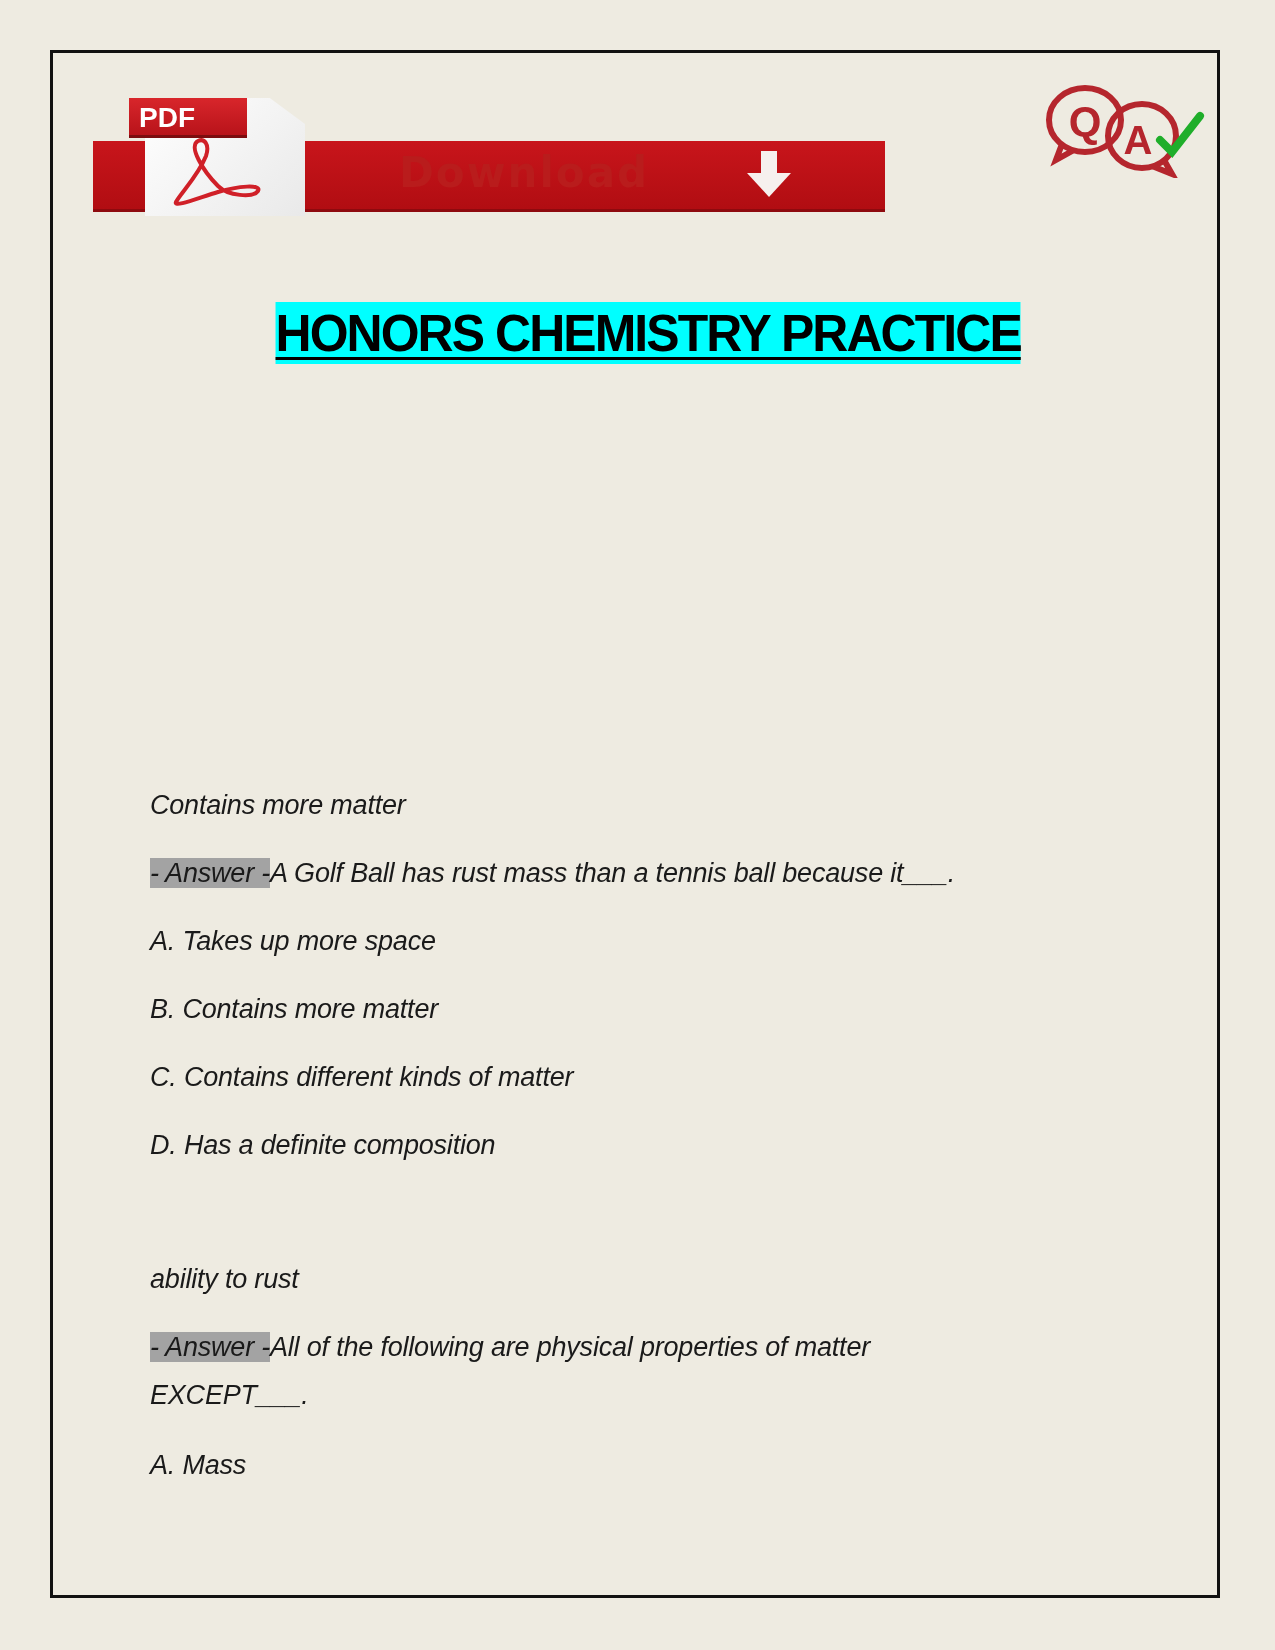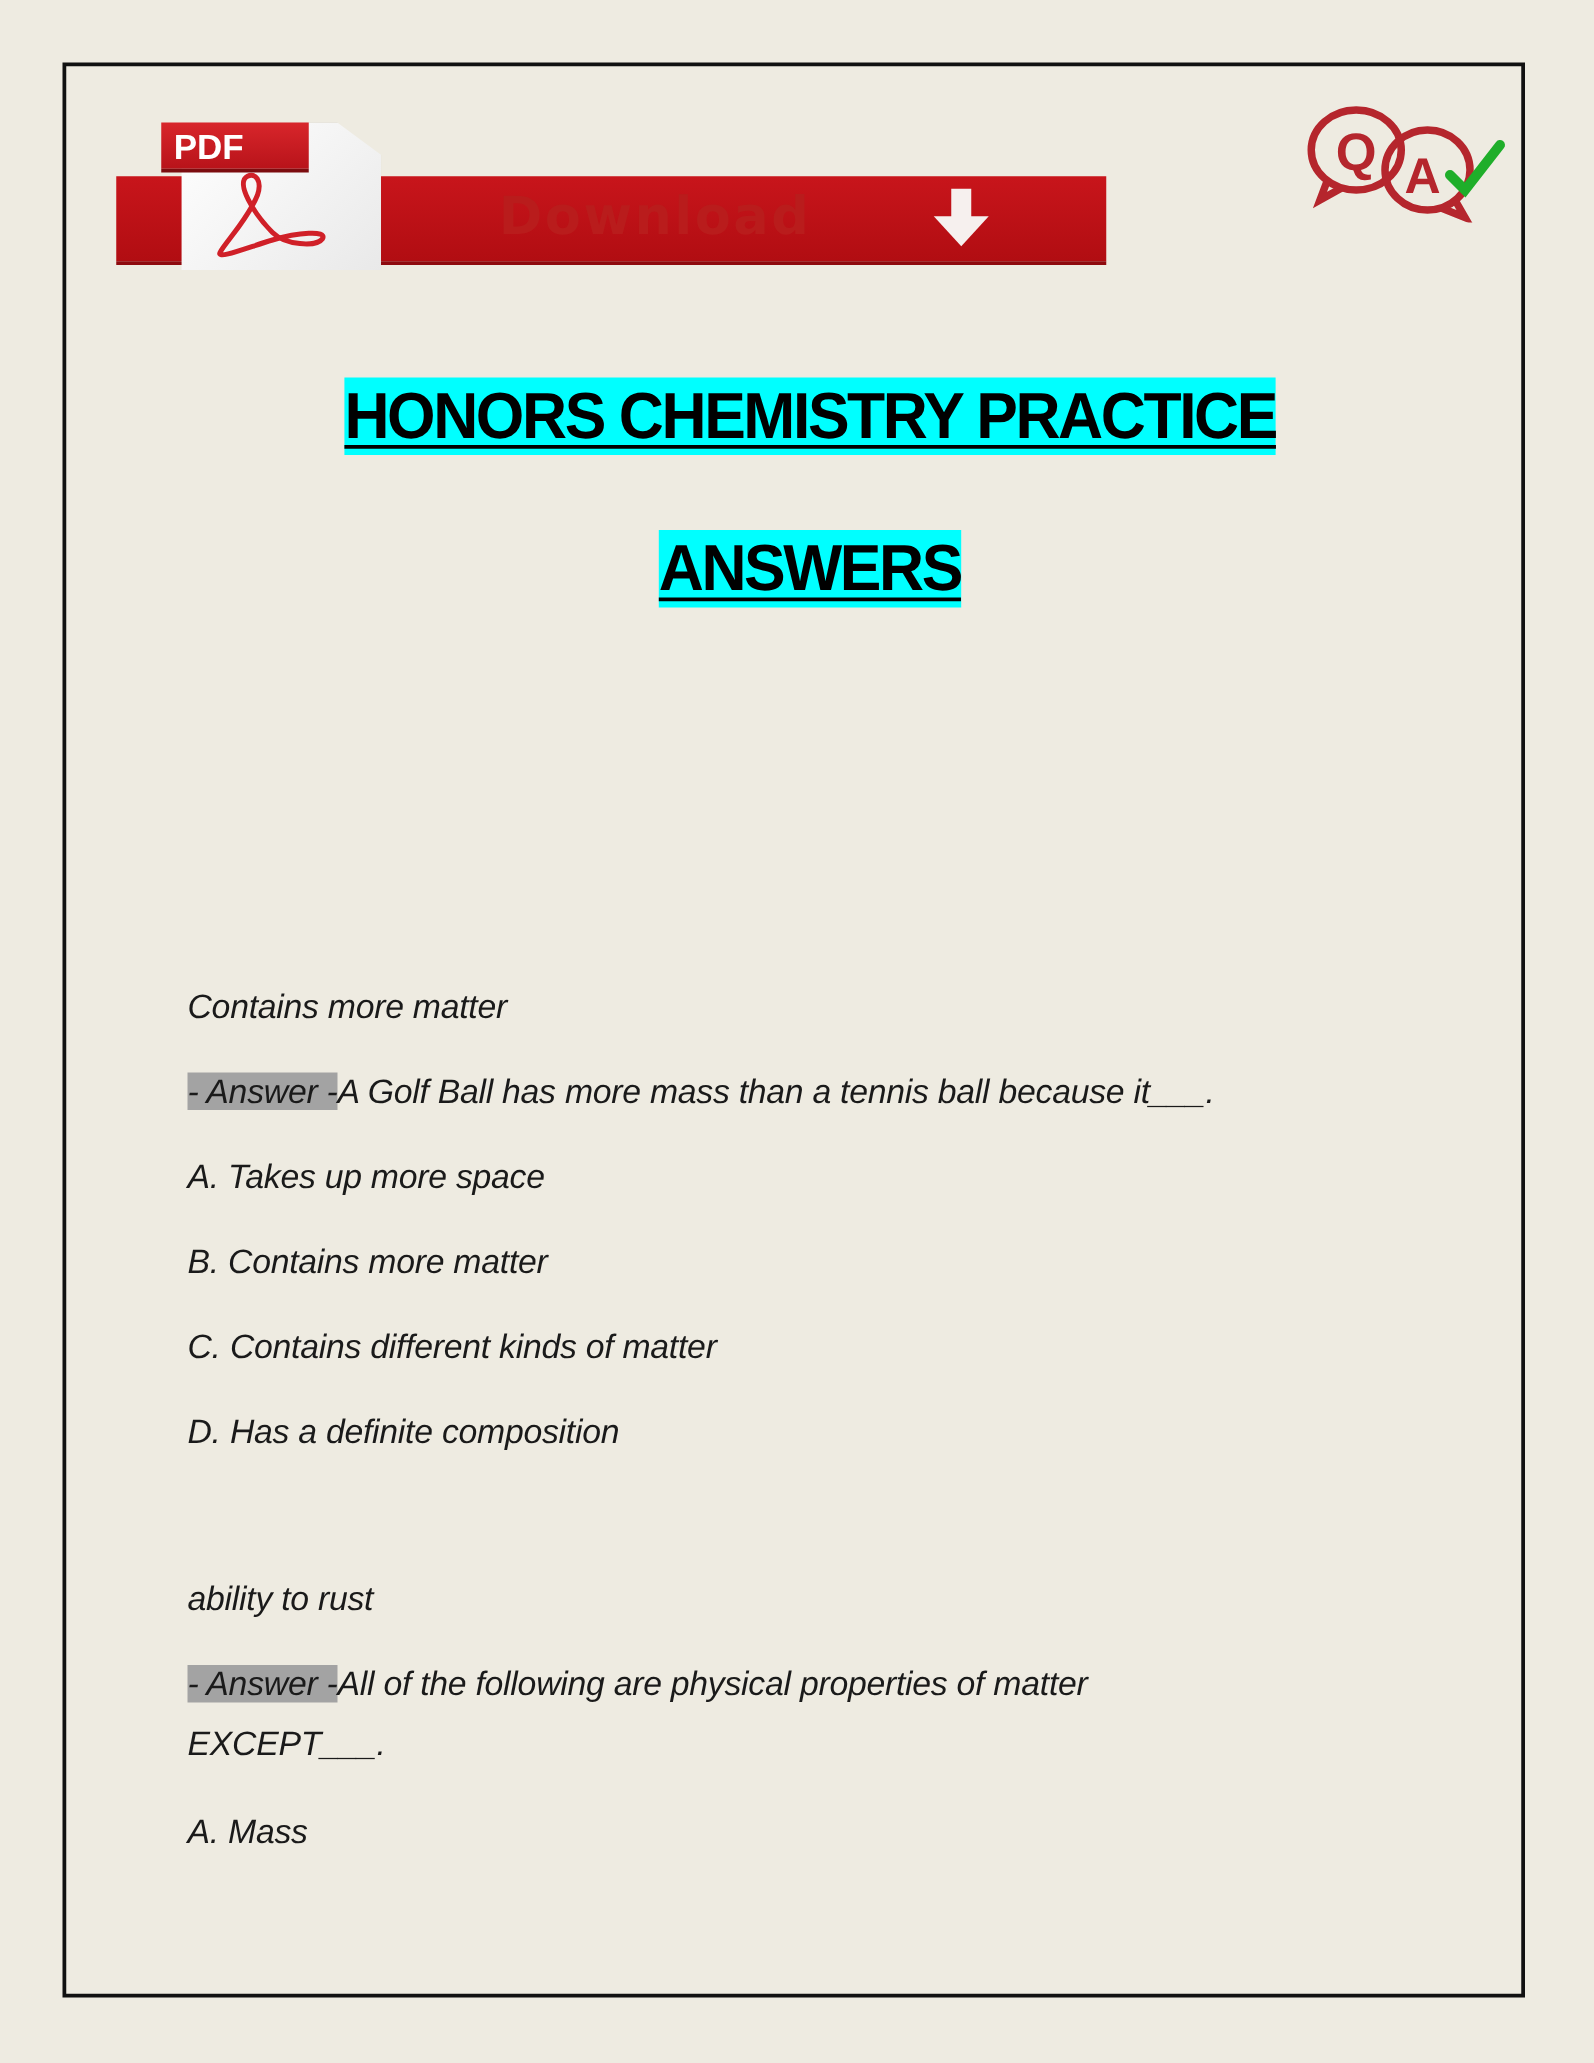--- a/index.html
+++ b/index.html
@@ -79,26 +79,25 @@
   <path d="M22 66 L16 82 L34 72" fill="none" stroke="#b5262d" stroke-width="6"></path>
   <text x="45" y="58" text-anchor="middle" font-size="42" font-weight="bold" fill="#b5262d" font-family="Liberation Sans, sans-serif">Q</text>
   <ellipse cx="102" cy="58" rx="34" ry="32" fill="none" stroke="#b5262d" stroke-width="6"></ellipse>
   <path d="M124 82 L132 96 L112 88" fill="none" stroke="#b5262d" stroke-width="6"></path>
   <text x="98" y="76" text-anchor="middle" font-size="40" font-weight="bold" fill="#b5262d" font-family="Liberation Sans, sans-serif">A</text>
   <path d="M120 62 L132 74 L160 38" fill="none" stroke="#1fae2a" stroke-width="8" stroke-linecap="round"></path>
 </svg>
 
 <div class="title">
   <div class="title-line"><span>HONORS CHEMISTRY PRACTICE</span></div>
-  <div class="title-line"><span>ANSWERS</span></div>
 </div>
 
 <div class="body">
   <div class="p" style="top:0px">Contains more matter</div>
-  <div class="p" style="top:68px"><span class="hl">- Answer -</span><span>A Golf Ball has more mass than a tennis ball because it___.</span></div>
+  <div class="p" style="top:68px"><span class="hl">- Answer -</span><span>A Golf Ball has rust mass than a tennis ball because it___.</span></div>
   <div class="p" style="top:136px">A. Takes up more space</div>
   <div class="p" style="top:204px">B. Contains more matter</div>
   <div class="p" style="top:272px">C. Contains different kinds of matter</div>
   <div class="p" style="top:340px">D. Has a definite composition</div>
 
   <div class="p" style="top:474px">ability to rust</div>
   <div class="p" style="top:542px"><span class="hl">- Answer -</span><span>All of the following are physical properties of matter</span></div>
   <div class="p" style="top:590px">EXCEPT___.</div>
   <div class="p" style="top:660px">A. Mass</div>
 </div>

